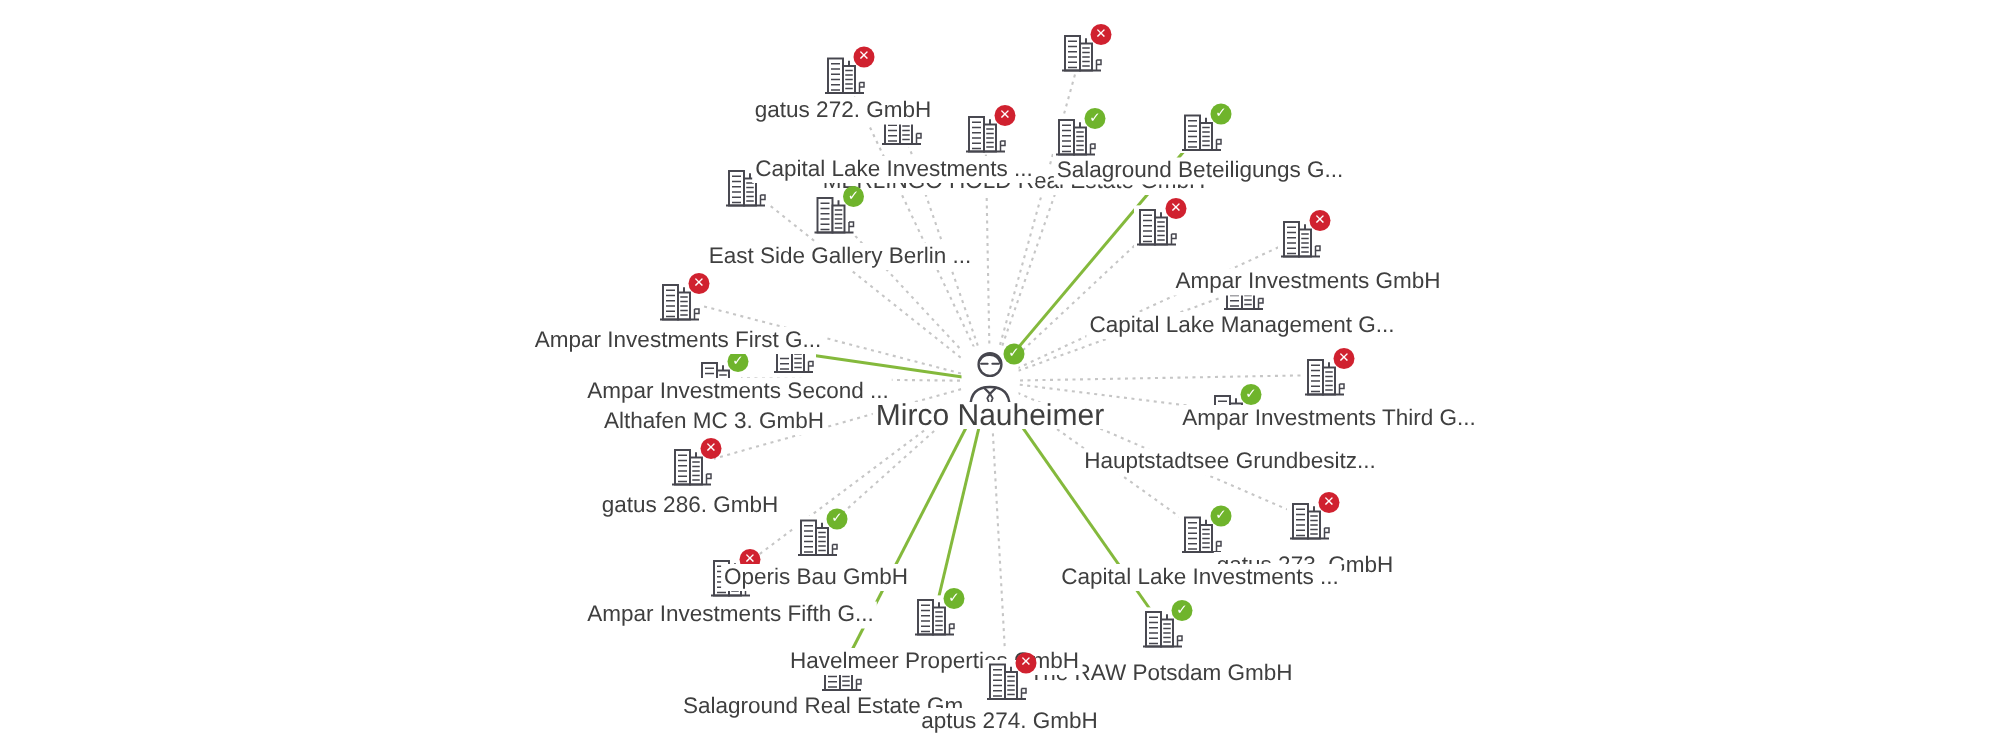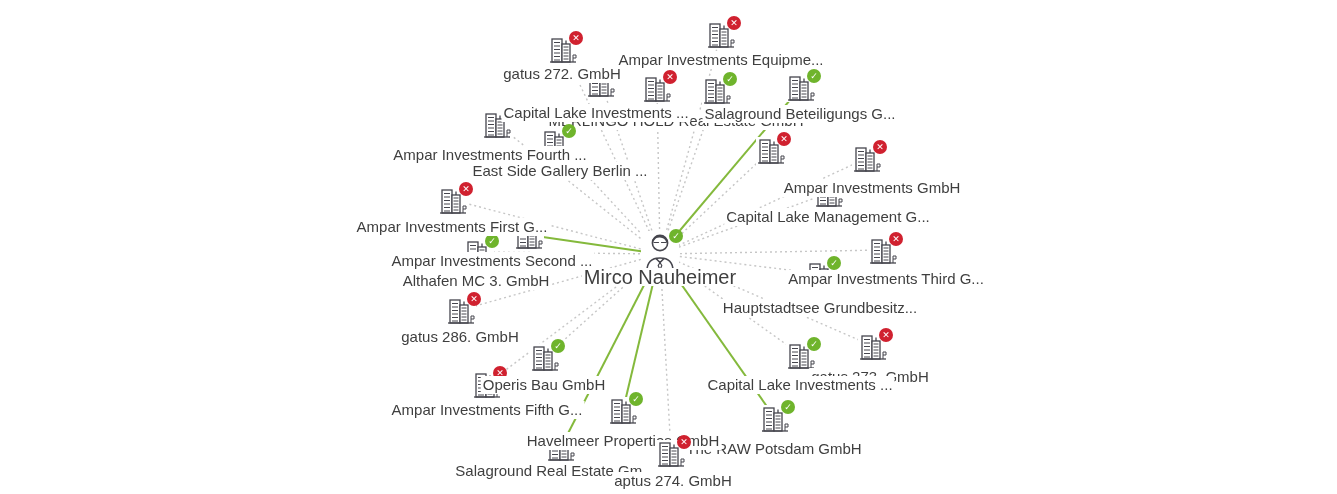--- a/index.html
+++ b/index.html
@@ -82,21 +82,20 @@
         <g fill="#fff" stroke="#46464e" stroke-width="1.3">
           <rect x="4" y="3" width="10" height="23"></rect>
           <path fill="none" d="M6,6.5h6 M6,10h6 M6,13.5h6 M6,17h6 M6,20.5h6 M6,24h6" stroke-width="1"></path>
           <path fill="none" d="M18,8 V4.5"></path>
           <rect x="14" y="8" width="8" height="18"></rect>
           <path fill="none" d="M15.5,11h5 M15.5,14h5 M15.5,17h5 M15.5,20h5 M15.5,23h5" stroke-width="1"></path>
           <path fill="none" d="M25,19 v7 M25,19 h3 v3 h-3" stroke-width="1"></path>
           <path fill="none" d="M2,26 H28"></path>
         </g>
       </svg><span class="badge" style="background: rgb(208, 33, 47);">✕</span></div>
-    <div class="node-label" style="left: 721px; top: 51px; z-index: 12;">Ampar Investments Equipme...</div>
     <div class="node-icon" style="left: 586px; top: 70px; z-index: 3;"><svg width="30" height="28" viewBox="0 0 30 28">
         <rect x="0" y="0" width="30" height="28" fill="#fff"></rect>
         <g fill="#fff" stroke="#46464e" stroke-width="1.3">
           <rect x="4" y="3" width="10" height="23"></rect>
           <path fill="none" d="M6,6.5h6 M6,10h6 M6,13.5h6 M6,17h6 M6,20.5h6 M6,24h6" stroke-width="1"></path>
           <path fill="none" d="M18,8 V4.5"></path>
           <rect x="14" y="8" width="8" height="18"></rect>
           <path fill="none" d="M15.5,11h5 M15.5,14h5 M15.5,17h5 M15.5,20h5 M15.5,23h5" stroke-width="1"></path>
           <path fill="none" d="M25,19 v7 M25,19 h3 v3 h-3" stroke-width="1"></path>
           <path fill="none" d="M2,26 H28"></path>
@@ -146,21 +145,20 @@
         <g fill="#fff" stroke="#46464e" stroke-width="1.3">
           <rect x="4" y="3" width="10" height="23"></rect>
           <path fill="none" d="M6,6.5h6 M6,10h6 M6,13.5h6 M6,17h6 M6,20.5h6 M6,24h6" stroke-width="1"></path>
           <path fill="none" d="M18,8 V4.5"></path>
           <rect x="14" y="8" width="8" height="18"></rect>
           <path fill="none" d="M15.5,11h5 M15.5,14h5 M15.5,17h5 M15.5,20h5 M15.5,23h5" stroke-width="1"></path>
           <path fill="none" d="M25,19 v7 M25,19 h3 v3 h-3" stroke-width="1"></path>
           <path fill="none" d="M2,26 H28"></path>
         </g>
       </svg><span class="badge" style="background: rgb(208, 33, 47);">✕</span></div>
-    <div class="node-label" style="left: 490px; top: 146px; z-index: 20;">Ampar Investments Fourth ...</div>
     <div class="node-icon" style="left: 541px; top: 129px; z-index: 3;"><svg width="30" height="28" viewBox="0 0 30 28">
         <rect x="0" y="0" width="30" height="28" fill="#fff"></rect>
         <g fill="#fff" stroke="#46464e" stroke-width="1.3">
           <rect x="4" y="3" width="10" height="23"></rect>
           <path fill="none" d="M6,6.5h6 M6,10h6 M6,13.5h6 M6,17h6 M6,20.5h6 M6,24h6" stroke-width="1"></path>
           <path fill="none" d="M18,8 V4.5"></path>
           <rect x="14" y="8" width="8" height="18"></rect>
           <path fill="none" d="M15.5,11h5 M15.5,14h5 M15.5,17h5 M15.5,20h5 M15.5,23h5" stroke-width="1"></path>
           <path fill="none" d="M25,19 v7 M25,19 h3 v3 h-3" stroke-width="1"></path>
           <path fill="none" d="M2,26 H28"></path>

